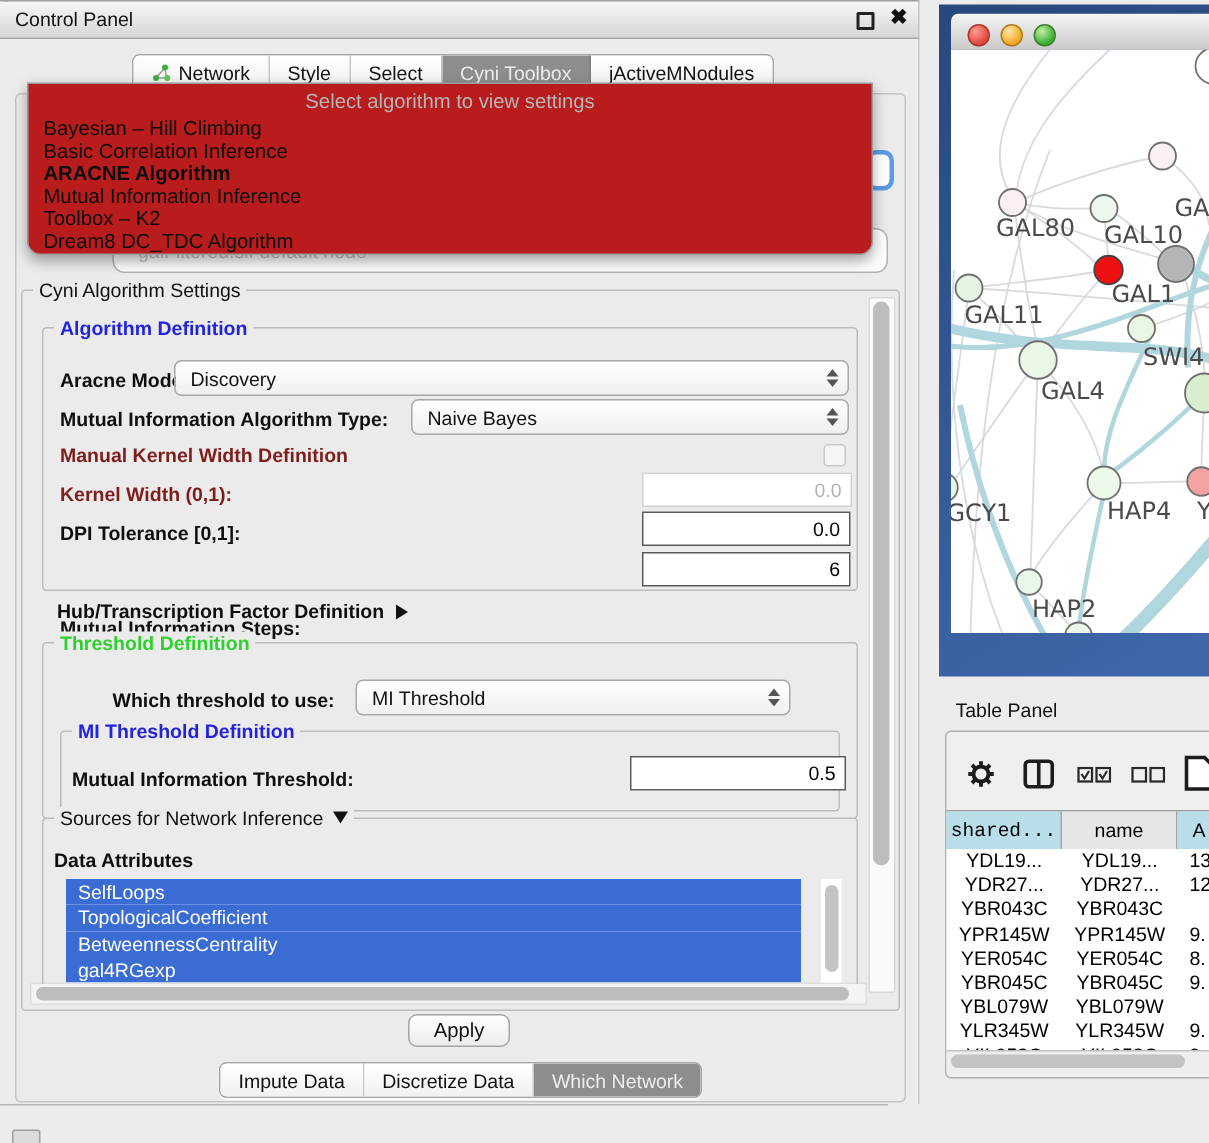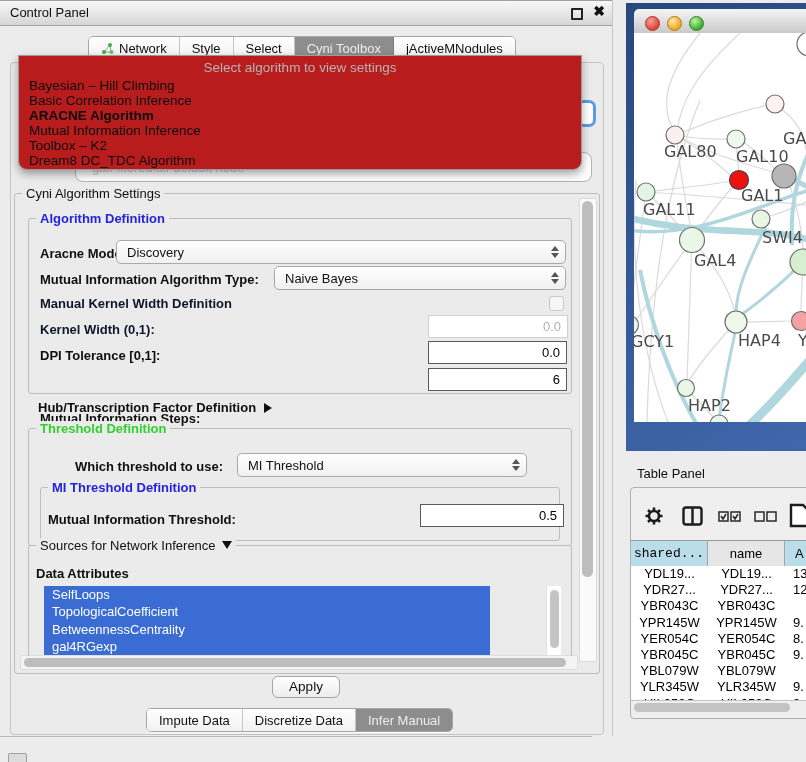--- a/index.html
+++ b/index.html
@@ -31,42 +31,42 @@
   
   .net-combo{left:75px;top:152px;width:517px;height:30px;background:#fdfdfd;border:1px solid #b3b3b3;
     border-radius:8px;z-index:5;font-size:13px;color:#c3c3c3;line-height:30px;padding-left:16px;box-sizing:border-box;}
   .blue-ring{left:577px;top:100px;width:13px;height:21px;background:#fff;border:3px solid #5b9be4;border-radius:7px;z-index:4;}
   
   .group{border:1px solid #bdbdbd;border-radius:3px;}
   .gtitle{position:absolute;font-size:13px;background:#ebebeb;padding:0 4px;white-space:nowrap;color:#111;}
   .gtitle.blue{color:#2323dd;font-weight:bold;}
   .gtitle.green{color:#2fd12f;font-weight:bold;}
   .lbl{position:absolute;font-size:13px;font-weight:bold;color:#0f0f0f;white-space:nowrap;}
-  .lbl.dis{color:#0f172a;text-align:right;}
+  .lbl.dis{color:#7f1d1d;text-align:right;}
   .combo{position:absolute;display:flex;align-items:center;height:24px;box-sizing:border-box;
     background:linear-gradient(#ffffff,#f0f0f0);border:1px solid #a9a9a9;border-radius:5px;
     font-size:13px;color:#111;padding:0 6px 0 10px;}
   .combo .arrows{margin-left:auto;display:flex;flex-direction:column;gap:2px;}
   .combo .arrows i{display:block;width:0;height:0;border-left:4px solid transparent;border-right:4px solid transparent;}
   .combo .arrows .up{border-bottom:5px solid #555;}
   .combo .arrows .dn{border-top:5px solid #555;}
   .field{position:absolute;height:21px;box-sizing:content-box;background:#fff;border:1.5px solid #5a5a5a;
     font-size:13px;color:#000;text-align:right;line-height:21px;padding:0 6px;}
   .field.dis{border:1px solid #d0d0d0;color:#b2b2b2;}
   .checkbox{position:absolute;width:13px;height:13px;background:#f5f5f5;border:1px solid #c9c9c9;border-radius:3px;}
   .tri-r{display:inline-block;width:0;height:0;border-left:8px solid #111;
     border-top:5.5px solid transparent;border-bottom:5.5px solid transparent;vertical-align:-1px;margin-left:8px;}
   .tri-d{display:inline-block;width:0;height:0;border-top:8px solid #111;
     border-left:5.5px solid transparent;border-right:5.5px solid transparent;vertical-align:1px;margin-left:6px;}
   
   .vtrack{position:absolute;background:#fafafa;border:1px solid #dadada;border-radius:2px;}
   .vthumb{position:absolute;background:#bdbdbd;border-radius:6px;}
   .htrack{position:absolute;background:#f4f4f4;border:1px solid #dedede;border-radius:2px;}
   
-  .attr-list{left:44px;top:586px;width:446px;height:69px;overflow:hidden;background:#fff;}
+  .attr-list{left:44px;top:586px;width:490px;height:69px;overflow:hidden;background:#fff;}
   .attr-list .li{height:17.25px;line-height:17.25px;background:#3a6cd4;color:#fff;font-size:13px;padding-left:8px;}
   .btn{position:absolute;height:20px;line-height:20px;text-align:center;font-size:13.5px;color:#111;
     background:linear-gradient(#ffffff,#ececec);border:1px solid #a5a5a5;border-radius:6px;}
   .bottom-line{left:0;top:736px;width:592px;height:1px;background:#b6b6b6;}
   .mini-btn{left:8px;top:753px;width:17px;height:12px;background:#dcdcdc;border:1px solid #9f9f9f;border-radius:2px;}
   
   .desktop{left:626px;top:3px;width:180px;height:448px;background:linear-gradient(150deg,#28487d,#3f68ab);}
   .win-titlebar{left:634px;top:9px;width:172px;height:24px;background:linear-gradient(#f5f5f5,#c9c9c9);
     border-bottom:1px solid #969696;border-radius:5px 0 0 0;}
   .light{position:absolute;top:7px;width:13px;height:13px;border-radius:50%;}
@@ -218,21 +218,21 @@
 <div class="btn abs" style="left:272px;top:676px;width:66px;">Apply</div>
 
 <div class="abs seg" style="left:146px;top:708px;">
   <span class="tab">
       <span>Impute Data</span>
     </span>
   <span class="tab">
       <span>Discretize Data</span>
     </span>
   <span class="tab sel">
-      <span>Infer Manual</span>
+      <span>Which Network</span>
     </span>
 </div>
 
 <div class="abs bottom-line"></div>
 <div class="abs mini-btn"></div>
 
 <div class="abs desktop"></div>
 <div class="abs win-titlebar">
   <span class="light red" style="left:11px;"></span>
   <span class="light yellow" style="left:33px;"></span>

